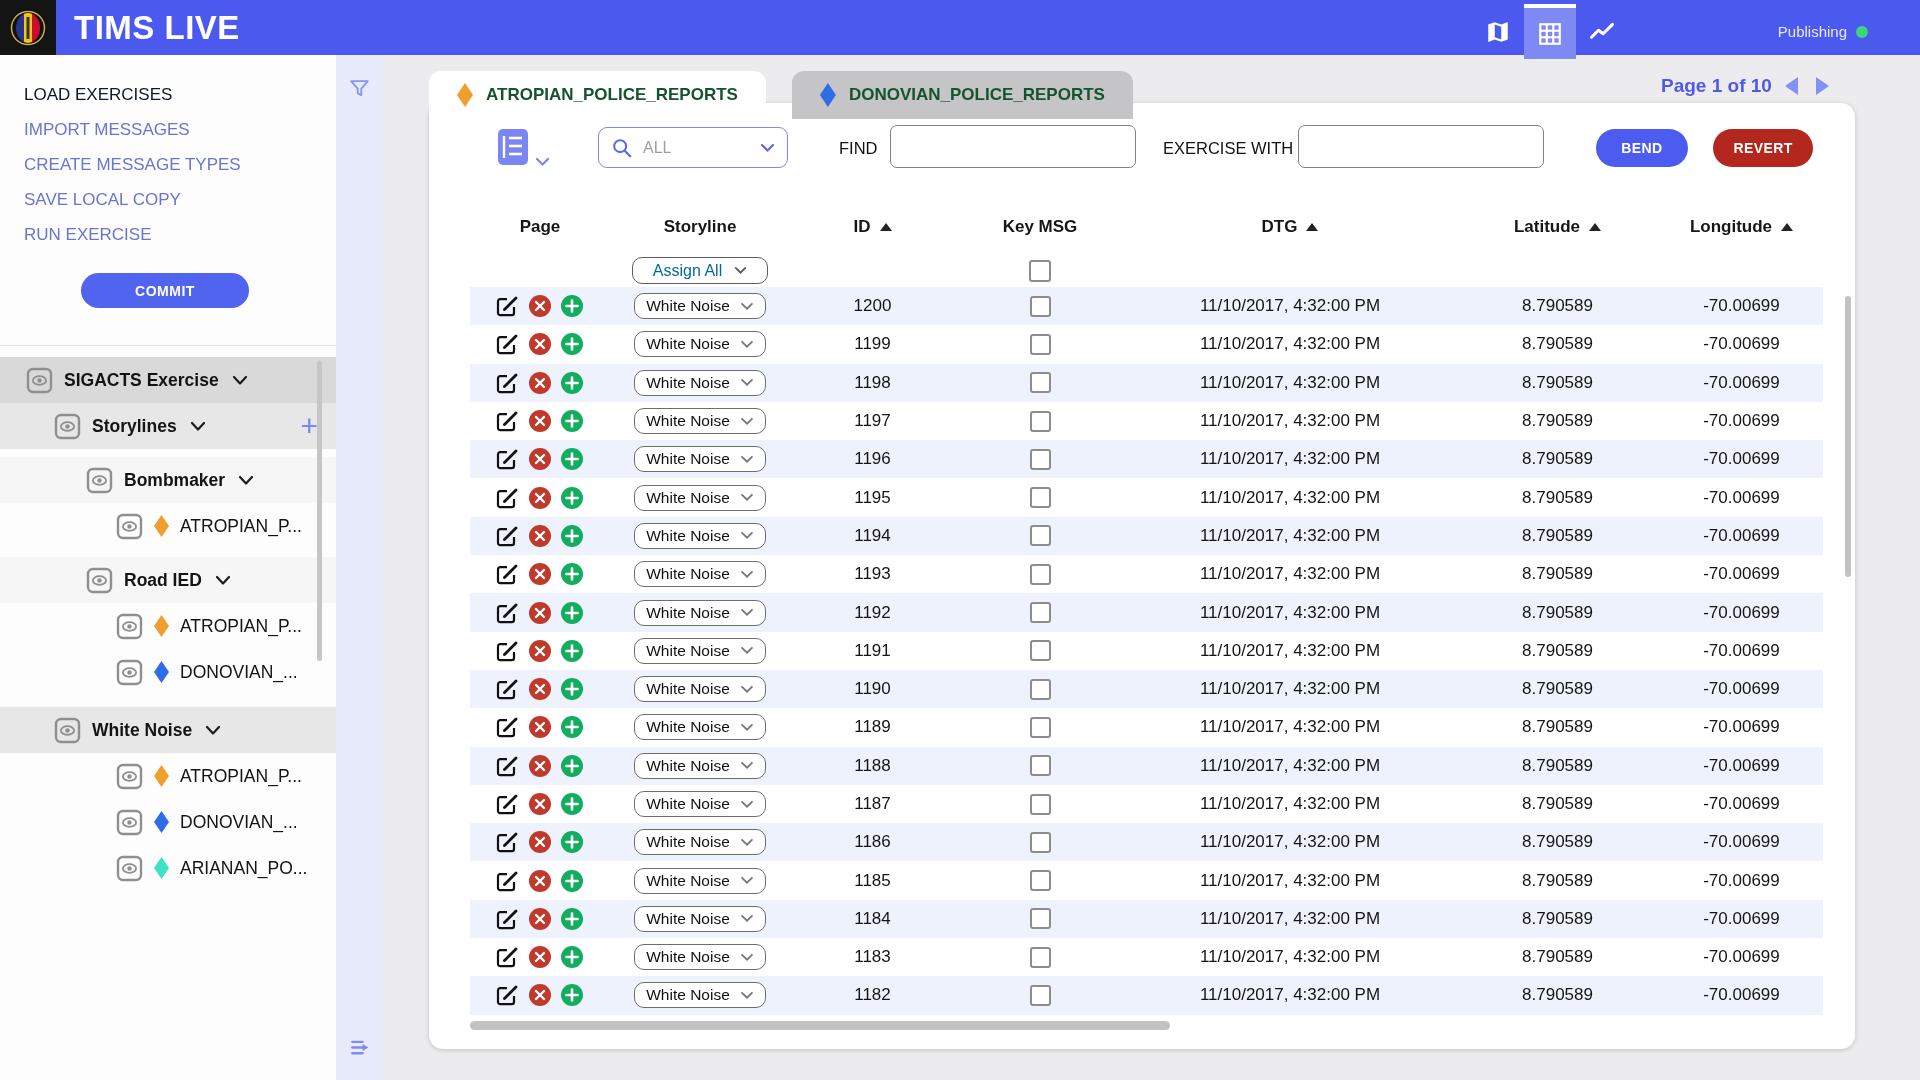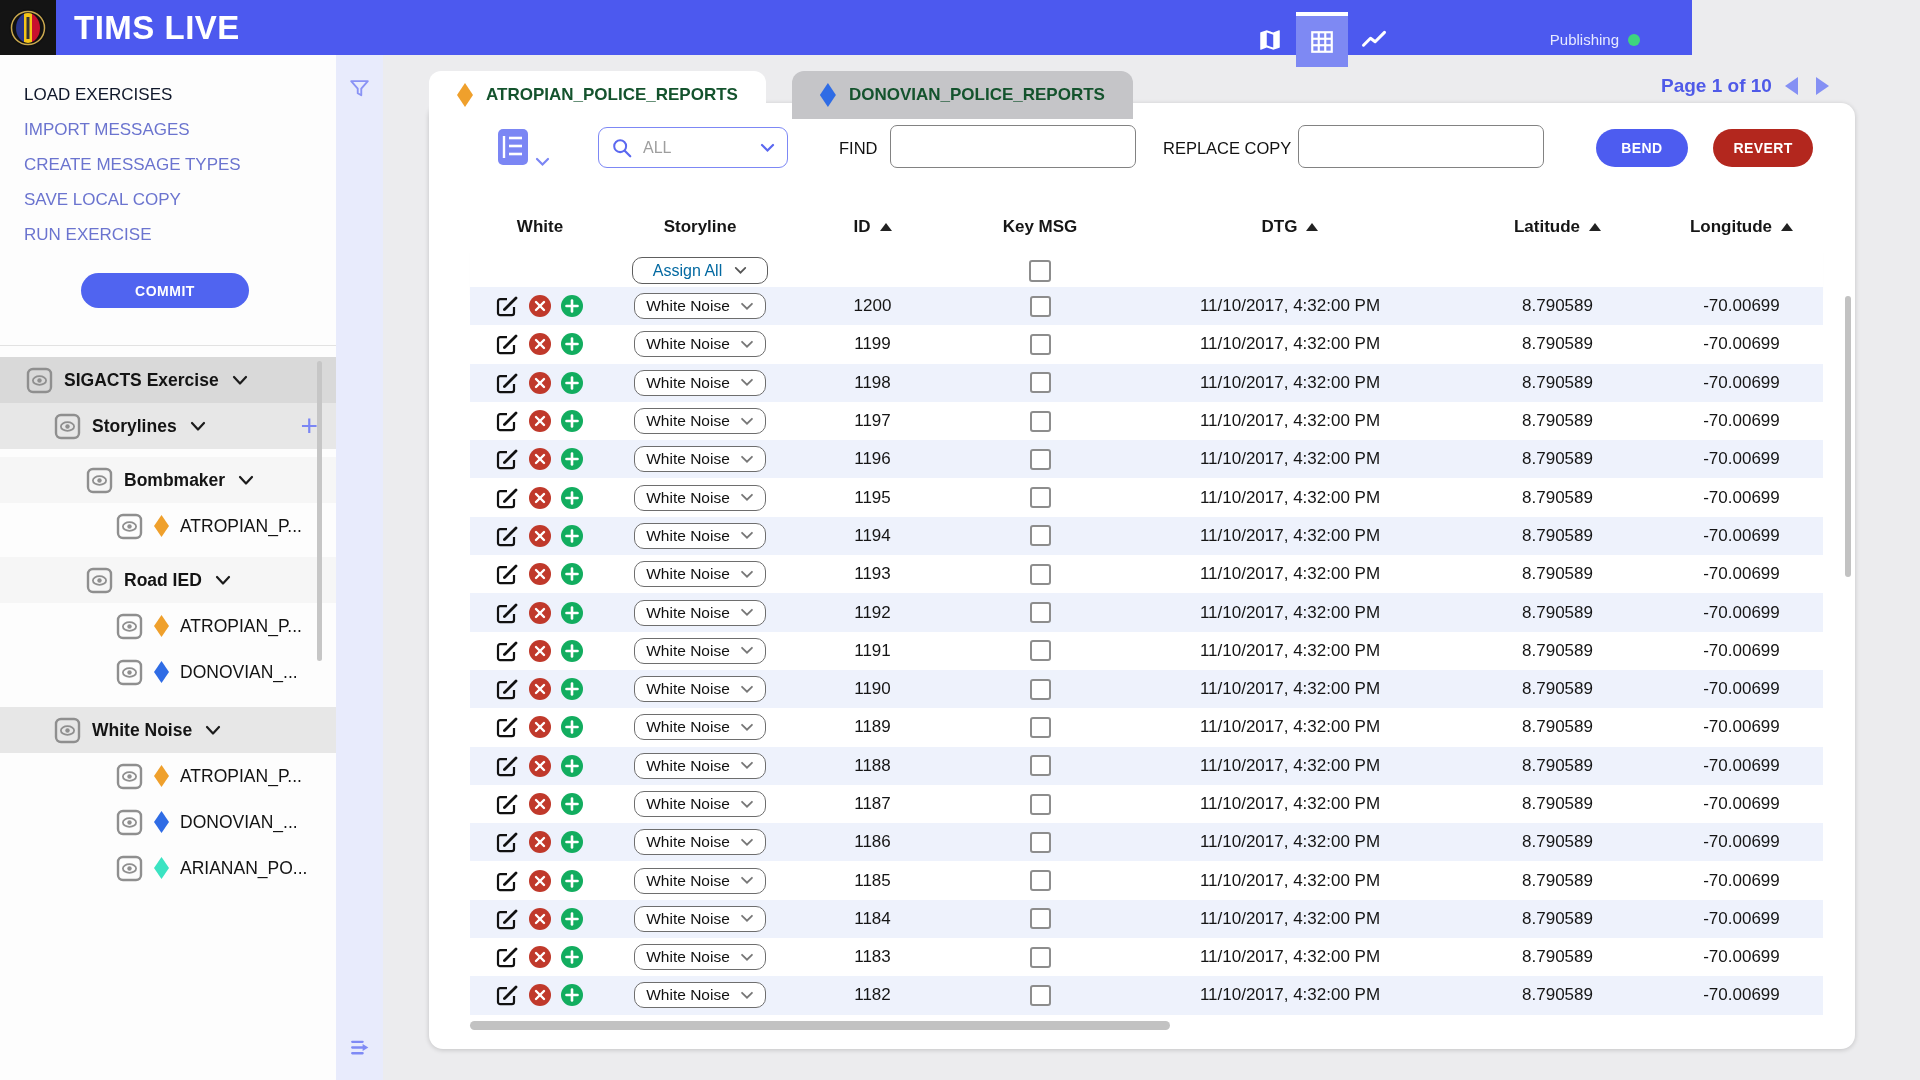--- a/index.html
+++ b/index.html
@@ -1,22 +1,22 @@
 <!DOCTYPE html>
 <html><head>
 <meta charset="utf-8">
 <style>
   * { margin:0; padding:0; box-sizing:border-box; }
   html,body { width:1920px; height:1080px; overflow:hidden; font-family:"Liberation Sans", sans-serif; background:#ececee; }
 
   
-  .topbar { position:absolute; left:0; top:0; width:1692px; height:55px; background:#4c59ef; display:flex; align-items:center; z-index:30; }
+  .topbar { position:absolute; left:0; top:0; width:1920px; height:55px; background:#4c59ef; display:flex; align-items:center; z-index:30; }
   .logo-box { width:56px; height:55px; background:#141414; display:flex; align-items:center; justify-content:center; }
   .app-title { color:#fff; font-size:33px; font-weight:bold; letter-spacing:0.5px; margin-left:18px; }
-  .topbar-right { position:absolute; right:0; top:12px; height:55px; display:flex; align-items:center; }
+  .topbar-right { position:absolute; right:0; top:4px; height:55px; display:flex; align-items:center; }
   .tb-icon-btn { width:52px; height:55px; display:flex; align-items:center; justify-content:center; }
   .tb-icon-btn.active { background:#7e89f3; border-top:4px solid #ffffff; }
   .publishing-wrap { display:flex; align-items:center; gap:9px; margin-left:150px; margin-right:52px; }
   .publishing-label { color:#e6e9ff; font-size:15px; }
   .pub-dot { width:12px; height:12px; border-radius:50%; background:#3ed47e; }
 
   
   .sidebar { position:absolute; left:0; top:55px; width:336px; height:1025px; background:#fdfdfd; z-index:10; }
   .side-menu { padding:22px 0 0 24px; }
   .side-menu-item { font-size:17px; color:#6b74cf; height:35px; line-height:35px; cursor:pointer; }
@@ -394,29 +394,29 @@
         <line x1="15" y1="15" x2="21" y2="21" stroke="#5b68f0" stroke-width="2.4" stroke-linecap="round"></line>
       </svg>
       <span class="scope-value">ALL</span>
       <svg width="15" height="10" viewBox="0 0 15 10">
         <polyline points="2,2 7.5,7.5 13,2" fill="none" stroke="#5b68f0" stroke-width="2.2" stroke-linecap="round"></polyline>
       </svg>
     </div>
 
     <span class="tool-label find-label">FIND</span>
     <input class="tool-input find-input" value="" style="">
-    <span class="tool-label replace-label">REPLACE COPY</span>
+    <span class="tool-label replace-label">EXERCISE WITH</span>
     <input class="tool-input replace-input" value="" style="">
     <button class="pill-btn bend-btn">BEND</button>
     <button class="pill-btn revert-btn">REVERT</button>
 
     <div class="thead">
       <div class="grid-cols th-row">
         <div class="th-cell">
-            <span>White</span>
+            <span>Page</span>
           </div>
         <div class="th-cell">
             <span>Storyline</span>
           </div>
         <div class="th-cell">
             <span>ID</span>
           <svg width="12" height="8" viewBox="0 0 12 8">
               <polygon points="6,0 12,8 0,8" fill="#222"></polygon>
             </svg>
         </div>

